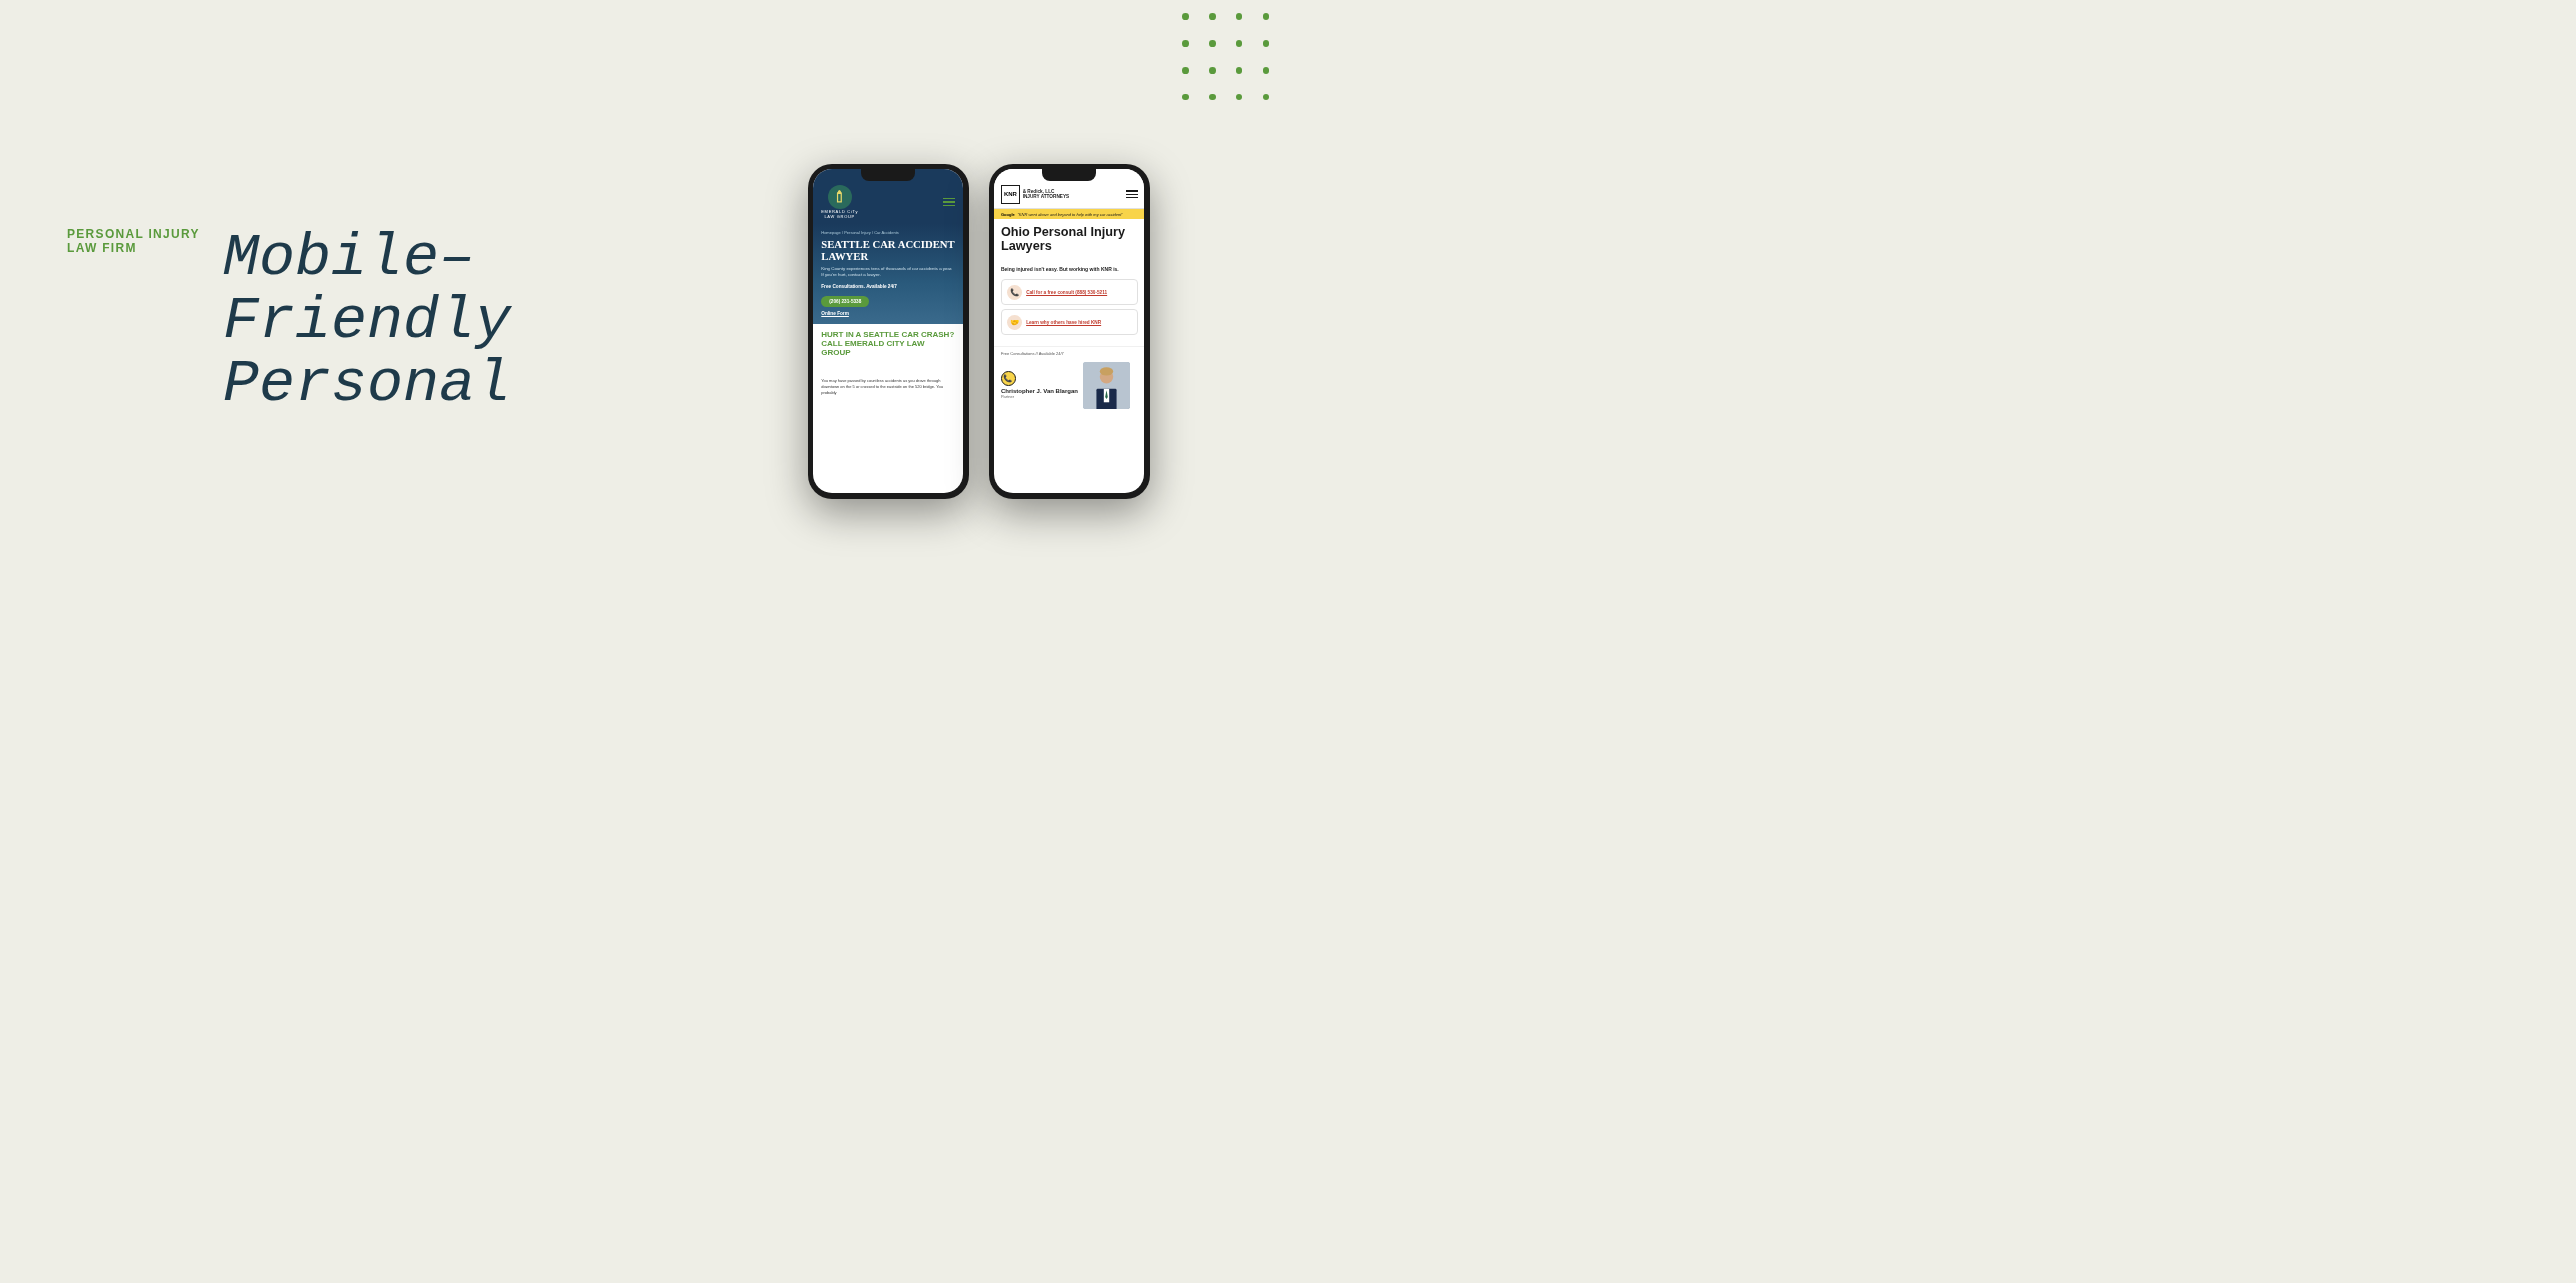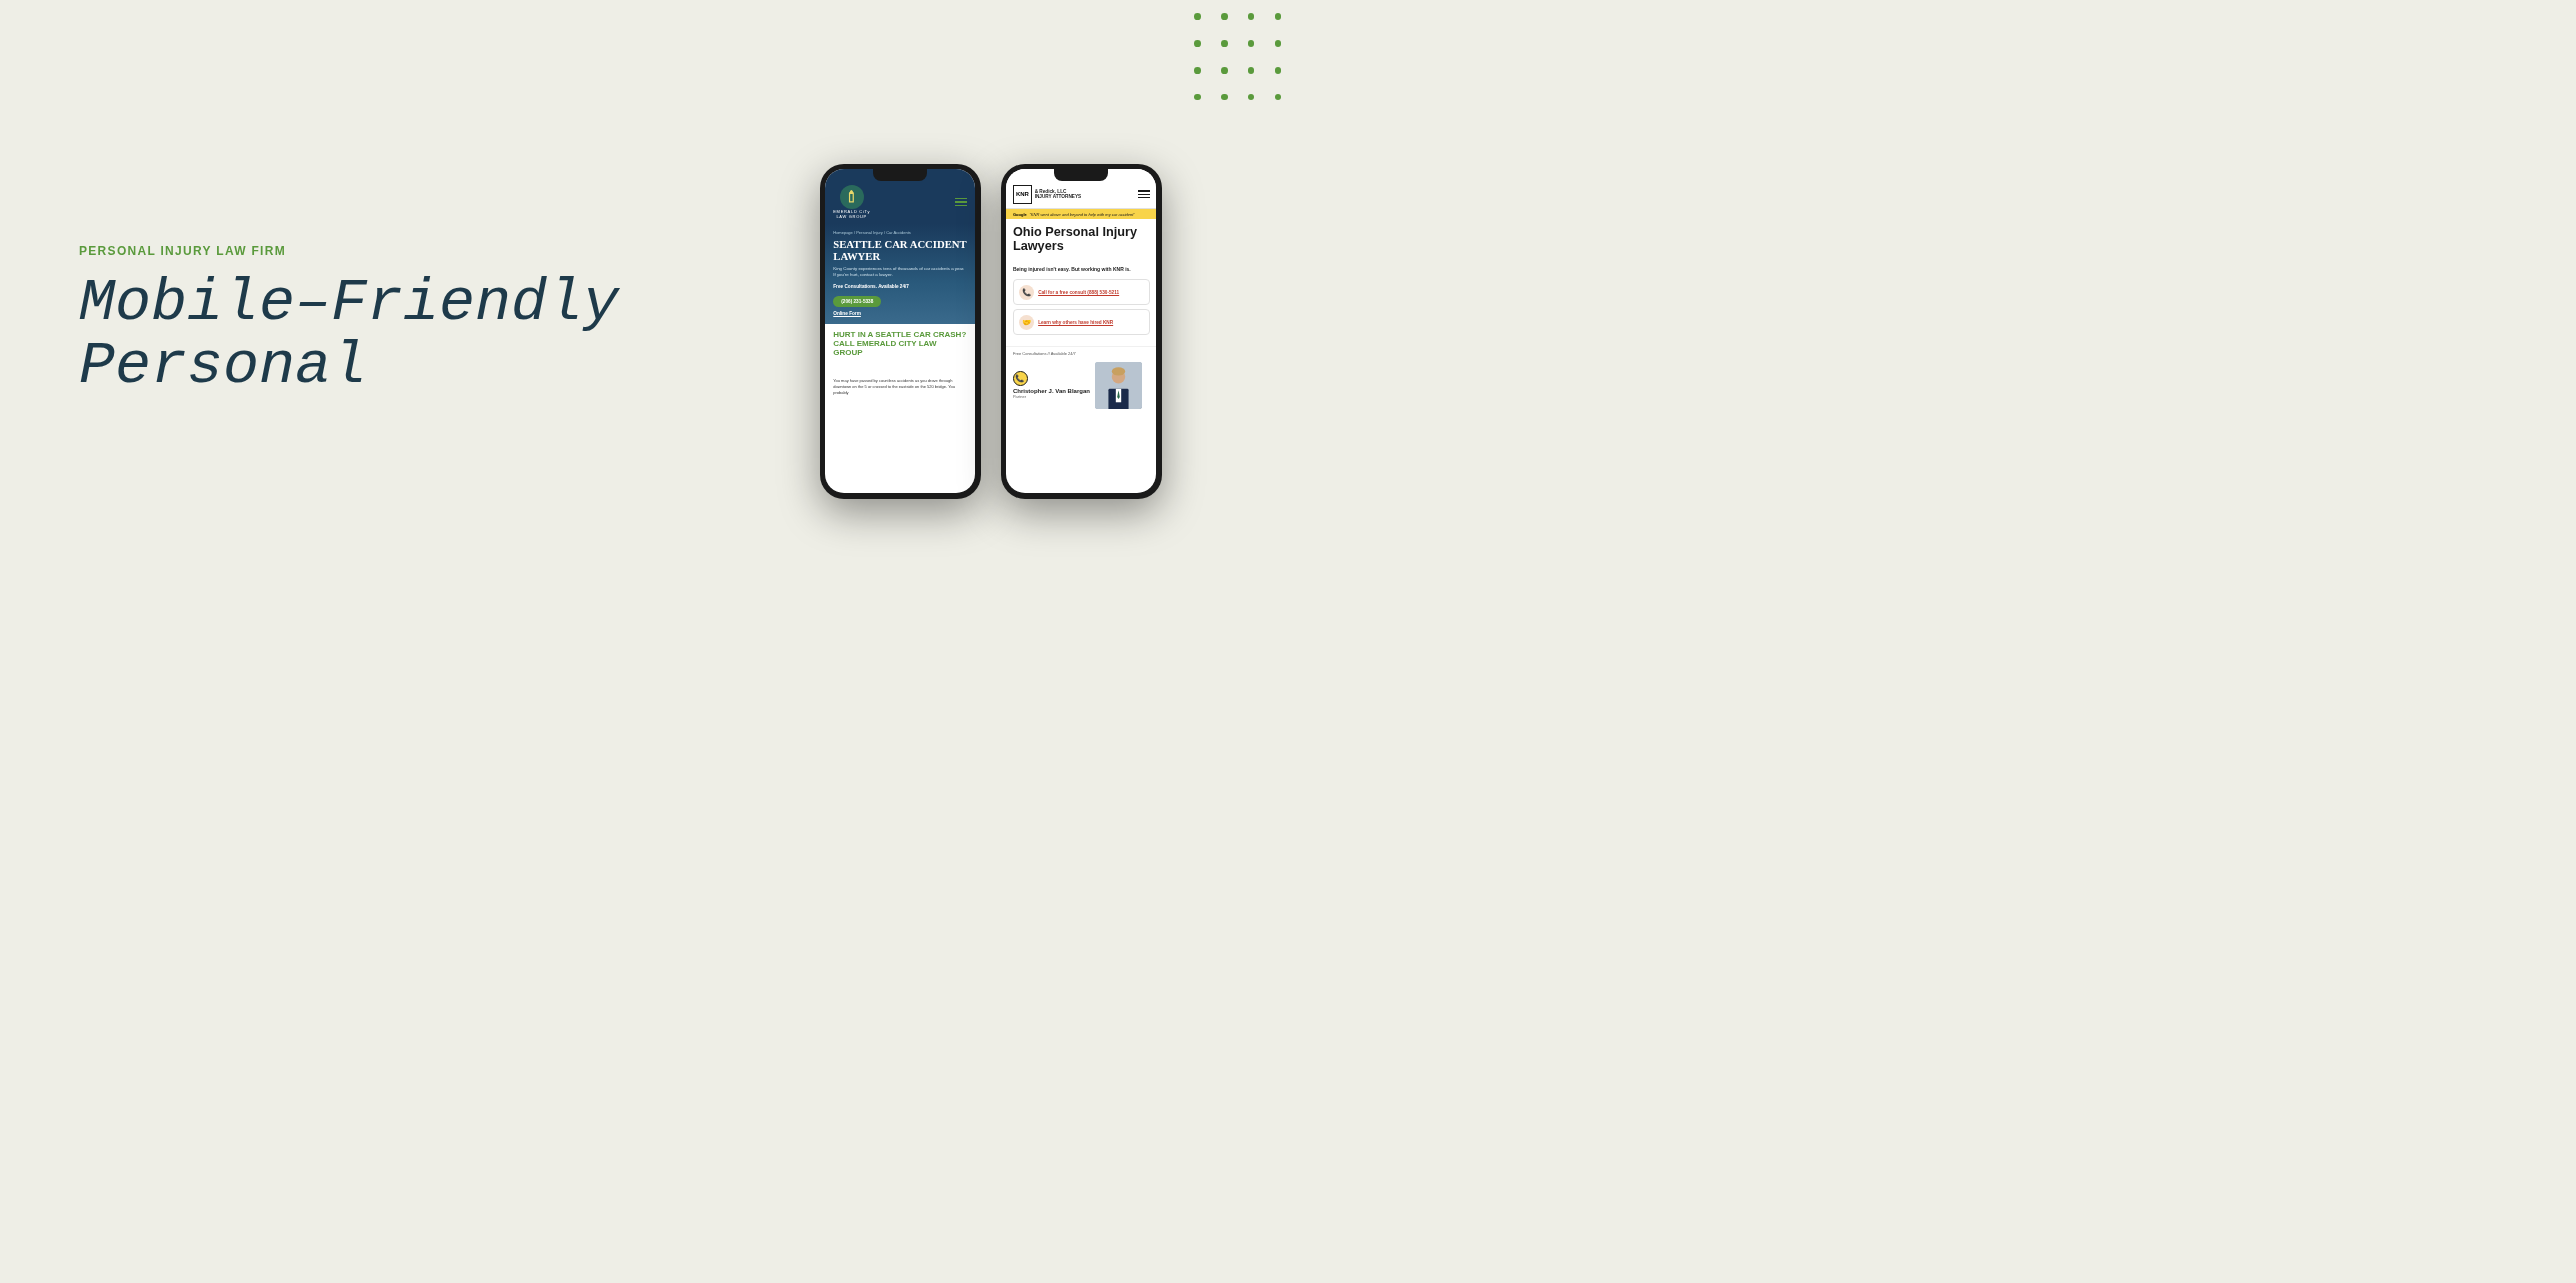--- a/index.html
+++ b/index.html
@@ -19,23 +19,22 @@
       display: flex;
       align-items: center;
       position: relative;
     }
 
     
     .left-section {
       flex: 0 0 52%;
       padding: 40px 40px 40px 67px;
       display: flex;
-      flex-direction: column;
+      flex-direction: row;
       justify-content: center;
-      margin-left: 12px;
     }
 
     .category-label {
       font-family: 'Arial', sans-serif;
       font-weight: 700;
       font-size: 12px;
       letter-spacing: 1.3px;
       color: #5a9a3c;
       text-transform: uppercase;
       margin-bottom: 13.4px;

